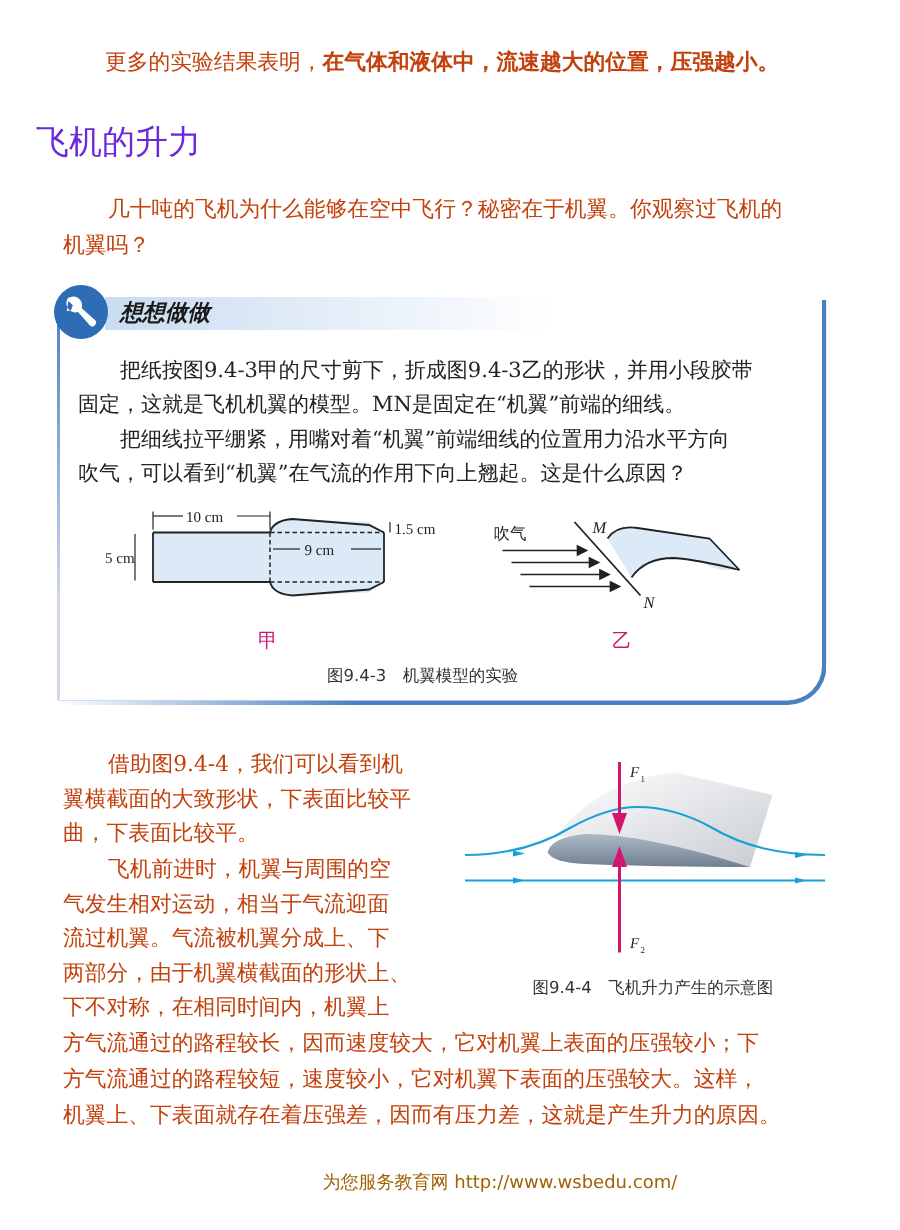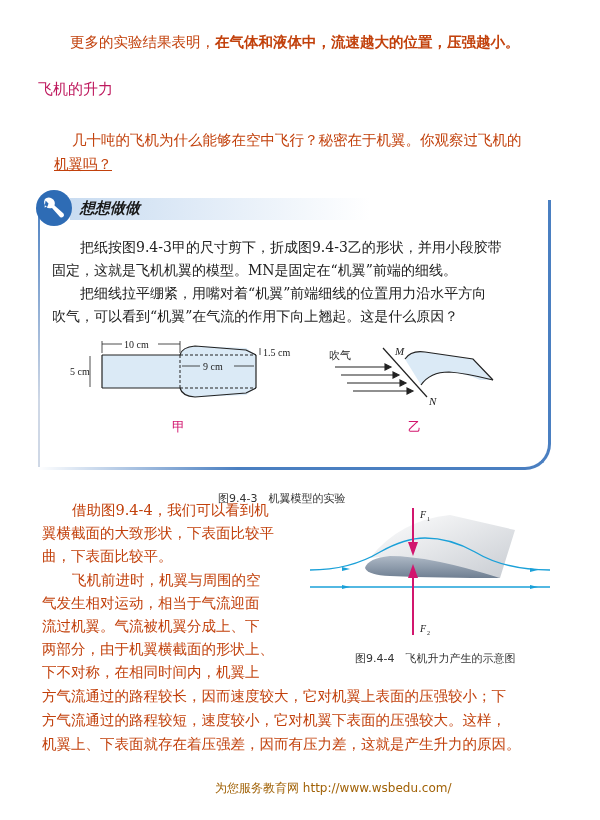--- a/index.html
+++ b/index.html
@@ -1,21 +1,21 @@
 <!DOCTYPE html>
 <html><head>
 <meta charset="utf-8">
 <style>
   * { margin:0; padding:0; box-sizing:border-box; }
   html, body { width:600px; height:820px; background:#ffffff; overflow:hidden; }
   body { position:relative; font-family:"DejaVu Serif","Liberation Serif",serif; color:#222; }
   .abs { position:absolute; }
   .p { font-size:14.5px; line-height:24px; color:#c2410c; }
   .bold { font-weight:bold; font-family:"DejaVu Sans","Liberation Sans",sans-serif; }
-  .section-title { position:absolute; left:38px; top:80px; font-size:15px; color:#be185d; font-family:"DejaVu Sans","Liberation Sans",sans-serif; }
+  .section-title { position:absolute; left:24px; top:80px; font-size:22px; color:#6d28d9; font-family:"DejaVu Sans","Liberation Sans",sans-serif; }
   .box { position:absolute; left:38px; top:200px; width:513px; height:270px; border-left:2px solid #cfd8e6; border-right:3px solid #4a7fc1; border-bottom:3px solid #4a7fc1; border-bottom-right-radius:26px; }
   .box-left-fade { position:absolute; left:38px; top:200px; width:2px; height:200px; background:linear-gradient(#4a7fc1,#cfd8e6); }
   .box-bottom-fade { position:absolute; left:38px; top:467px; width:200px; height:4px; background:linear-gradient(90deg,#fff,rgba(255,255,255,0)); }
   .box-header { position:absolute; left:70px; top:198px; width:300px; height:22px; background:linear-gradient(90deg,#c9dcf1,#ffffff); }
   .box-title { position:absolute; left:80px; top:199px; font-size:15px; font-weight:bold; color:#1a1a1a; font-family:"DejaVu Sans","Liberation Sans",sans-serif;font-style:italic; }
   .wrench { position:absolute; left:36px; top:190px; width:36px; height:36px; border-radius:50%; background:#2e6cb5; }
   .boxp { position:absolute; left:52px; width:490px; font-size:14px; line-height:22px; color:#222; font-family:"DejaVu Serif","Liberation Serif",serif; }
   .caption { font-size:11px; color:#333; font-family:"DejaVu Sans","Liberation Sans",sans-serif; }
   .label-pink { color:#d2166e; font-size:13px; font-family:"DejaVu Sans","Liberation Sans",sans-serif; }
   .footer { position:absolute; left:215px; top:780px; font-size:12px; color:#a16207; font-family:"DejaVu Sans","Liberation Sans",sans-serif; }
@@ -24,21 +24,21 @@
 </head>
 <body>
 
 <div class="abs p" style="left:70px; top:30px; width:520px;">
   <span>更多的实验结果表明，</span><span class="bold">在气体和液体中，流速越大的位置，压强越小。</span>
 </div>
 
 <div class="section-title">飞机的升力</div>
 
 <div class="abs p" style="left:72px; top:128px; width:520px;">几十吨的飞机为什么能够在空中飞行？秘密在于机翼。你观察过飞机的</div>
-<div class="abs p" style="left:54px; top:152px; width:520px;text-decoration:underline;">机翼吗？</div>
+<div class="abs p" style="left:42px; top:152px; width:520px;">机翼吗？</div>
 
 <div class="box"></div>
 <div class="box-left-fade"></div>
 <div class="box-bottom-fade"></div>
 <div class="box-header"></div>
 <div class="wrench">
   <svg width="36" height="36" viewBox="0 0 36 36">
     <path d="M10 8 a6 6 0 0 0 6 10 l8 9 a2.5 2.5 0 0 0 3.5 -3.5 l-9 -8 a6 6 0 0 0 -10 -6 l4 4 l-1 3 l-3 1 z" fill="#ffffff"></path>
   </svg>
 </div>
@@ -90,21 +90,21 @@
     <line x1="16" y1="30" x2="68" y2="30"></line>
       <polygon points="68,27 74,30 68,33"></polygon>
     <line x1="22" y1="38" x2="75" y2="38"></line>
       <polygon points="75,35 81,38 75,41"></polygon>
     <line x1="28" y1="46" x2="82" y2="46"></line>
       <polygon points="82,43 88,46 82,49"></polygon>
   </g>
 </svg>
 <div class="abs label-pink" style="left:408px; top:418px;">乙</div>
 
-<div class="abs caption" style="left:218px; top:443px;margin-top:48px;">图9.4-3　机翼模型的实验</div>
+<div class="abs caption" style="left:218px; top:443px;">图9.4-3　机翼模型的实验</div>
 
 <div class="abs p" style="left:72px; top:498px;">借助图9.4-4，我们可以看到机</div>
 <div class="abs p" style="left:42px; top:521px;">翼横截面的大致形状，下表面比较平</div>
 <div class="abs p" style="left:42px; top:544px;">曲，下表面比较平。</div>
 <div class="abs p" style="left:72px; top:568px;">飞机前进时，机翼与周围的空</div>
 <div class="abs p" style="left:42px; top:591px;">气发生相对运动，相当于气流迎面</div>
 <div class="abs p" style="left:42px; top:614px;">流过机翼。气流被机翼分成上、下</div>
 <div class="abs p" style="left:42px; top:637px;">两部分，由于机翼横截面的形状上、</div>
 <div class="abs p" style="left:42px; top:660px;">下不对称，在相同时间内，机翼上</div>
 

